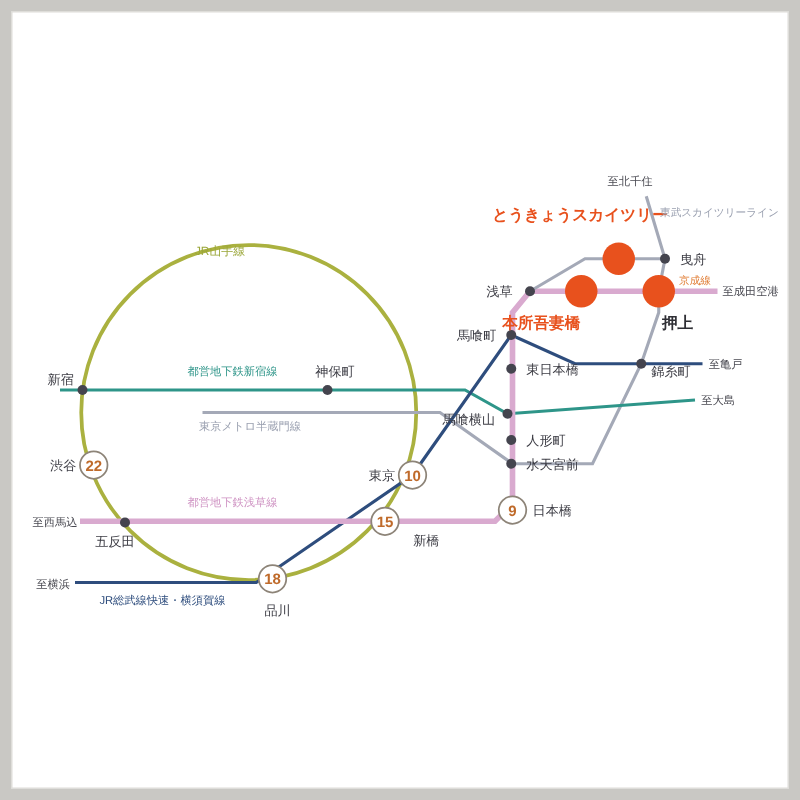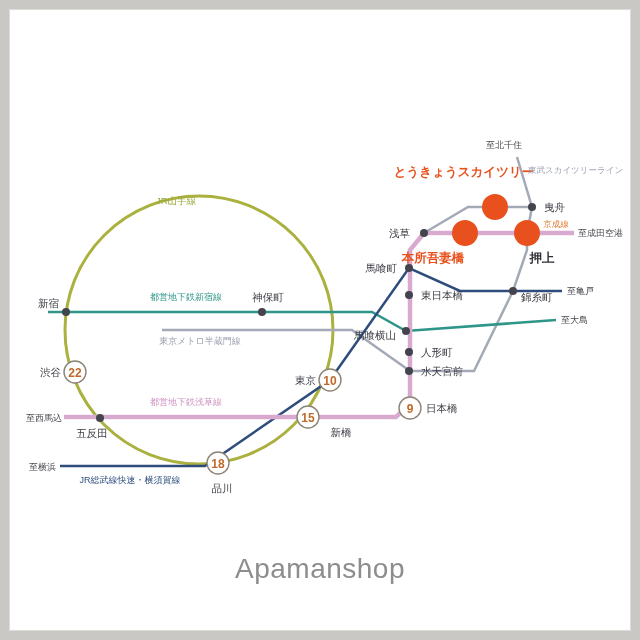--- a/index.html
+++ b/index.html
@@ -113,14 +113,13 @@
 
     <text class="lbl-yamanote" x="176" y="204" text-anchor="middle">JR山手線</text>
     <text class="lbl-shinjuku-line" x="186" y="300" text-anchor="middle">都営地下鉄新宿線</text>
     <text class="lbl-hanzomon" x="200" y="344" text-anchor="middle">東京メトロ半蔵門線</text>
     <text class="lbl-asakusa" x="186" y="405" text-anchor="middle">都営地下鉄浅草線</text>
     <text class="lbl-sobu" x="130" y="483" text-anchor="middle">JR総武線快速・横須賀線</text>
     <text class="lbl-tobu" x="528" y="173" text-anchor="start">東武スカイツリーライン</text>
     <text class="lbl-keisei" x="556" y="227" text-anchor="middle">京成線</text>
   </svg>
 
-  <div class="logo">Apamanshop</div>
 </div>
 
 </body></html>

